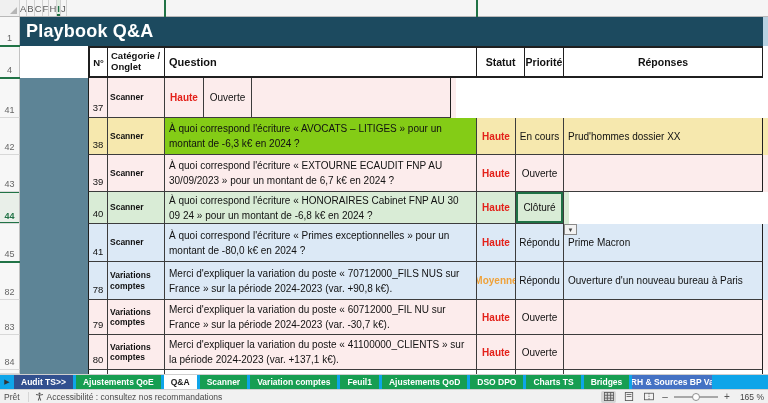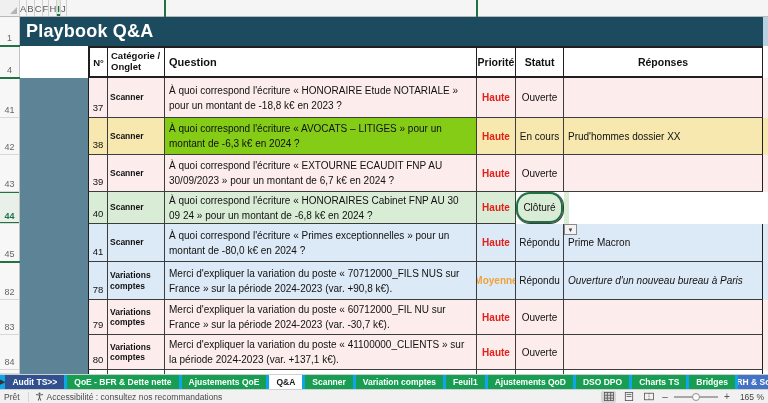--- a/index.html
+++ b/index.html
@@ -51,21 +51,21 @@
   .dcell{border-right:1px solid #3c3c3c;border-bottom:1px solid #3c3c3c;display:flex;overflow:hidden;}
   .dcell.first{border-left:1.5px solid #1f1f1f;}
   .dcell.last{border-right:1.5px solid #1f1f1f;}
   .cell-num{align-items:flex-end;justify-content:center;font-size:9.5px;color:#111;padding-bottom:4px;}
   .cell-cat{align-items:center;font-weight:bold;font-size:8.5px;color:#111;padding:1px 2px;line-height:1.2;}
   .cell-q{align-items:center;font-size:10px;color:#111;padding:1px 4px;line-height:1.5;}
   .cell-prio{align-items:center;justify-content:center;font-weight:bold;font-size:10px;white-space:nowrap;}
   .cell-status{align-items:center;justify-content:center;font-size:10px;color:#111;white-space:nowrap;}
   .cell-ans{align-items:center;font-size:10px;color:#111;padding:1px 4px;white-space:nowrap;}
   .colA-fill{border:none;}
-  .sel-cell{position:relative;box-shadow:inset 0 0 0 2px #1e7145;overflow:visible;z-index:3;border-radius:14px;}
+  .sel-cell{position:relative;box-shadow:inset 0 0 0 2px #1e7145;overflow:visible;z-index:3;}
   .dv-drop{position:absolute;right:-14px;bottom:-12px;width:13px;height:11px;background:#f2f2f2;
     border:1px solid #8a8a8a;display:flex;align-items:center;justify-content:center;
     font-size:6px;color:#444;z-index:6;}
   .partial-row{height:4px;}
   .partial-row .dcell{border-bottom:none;}
   
   .tabbar{height:15px;background:#0ea5e9;display:flex;align-items:flex-start;border-top:1px solid #cfcfcf;}
   .tab-scroll{width:14px;height:14px;display:flex;align-items:center;justify-content:center;
     font-size:7px;color:#333;}
   .tabs{display:flex;gap:3px;align-items:flex-start;}
@@ -116,32 +116,31 @@
       <div class="banner" style="background-color: rgb(28, 74, 95);">Playbook Q&amp;A</div>
       <div class="sliver" style="background-color: rgb(183, 209, 225);"></div>
     </div>
 
     <div class="row hdr-row">
       <div class="rh">4</div>
       <div class="cA" style="background:#fff;"></div>
       <div class="hcell cB first h-num">N°</div>
       <div class="hcell cC h-cat">Catégorie / Onglet</div>
       <div class="hcell cF h-q">Question</div>
+      <div class="hcell cI h-small">Statut</div>
       <div class="hcell cH h-small">Priorité</div>
-      <div class="hcell cI h-small">Statut</div>
       <div class="hcell cJ h-small">Réponses</div>
       <div class="sliver" style="background:#fff;"></div>
     </div>
 
     <div class="row" style="height:40px;">
       <div class="rh">41</div>
       <div class="cA colA-fill" style="background-color: rgb(93, 132, 150);"></div>
       <div class="dcell cB first cell-num" style="background-color: rgb(252, 236, 236);">37</div>
       <div class="dcell cC cell-cat" style="background-color: rgb(252, 236, 236);">Scanner</div>
-      <div class="dcell cF cell-q" style="background-color: rgb(252, 236, 236);">À quoi correspond l'écriture « HONORAIRE Etude NOTARIALE  » pour un montant de -18,8 k€ en 2023 ?</div>
       <div class="dcell cH cell-prio" style="background-color: rgb(252, 236, 236); color: rgb(227, 33, 26);">Haute</div>
       <div class="dcell cI cell-status" style="background-color: rgb(252, 236, 236);">Ouverte</div>
       <div class="dcell cJ last cell-ans" style="background-color: rgb(252, 236, 236);"></div>
       <div class="sliver" style="background-color: rgb(252, 236, 236);"></div>
     </div>
 
     <div class="row" style="height:37px;">
       <div class="rh">42</div>
       <div class="cA colA-fill" style="background-color: rgb(93, 132, 150);"></div>
       <div class="dcell cB first cell-num" style="background-color: rgb(246, 232, 174);">38</div>
@@ -192,21 +191,21 @@
     </div>
 
     <div class="row" style="height:38px;">
       <div class="rh">82</div>
       <div class="cA colA-fill" style="background-color: rgb(93, 132, 150);"></div>
       <div class="dcell cB first cell-num" style="background-color: rgb(220, 233, 246);">78</div>
       <div class="dcell cC cell-cat" style="background-color: rgb(220, 233, 246);">Variations comptes</div>
       <div class="dcell cF cell-q" style="background-color: rgb(220, 233, 246);">Merci d'expliquer la variation du poste « 70712000_FILS NUS sur France » sur la période 2024-2023 (var. +90,8 k€).</div>
       <div class="dcell cH cell-prio" style="background-color: rgb(220, 233, 246); color: rgb(239, 162, 58);">Moyenne</div>
       <div class="dcell cI cell-status" style="background-color: rgb(220, 233, 246);">Répondu</div>
-      <div class="dcell cJ last cell-ans" style="background-color: rgb(220, 233, 246); font-style: italic;">Ouverture d'un nouveau bureau à Paris</div>
+      <div class="dcell cJ last cell-ans" style="background-color: rgb(220, 233, 246);">Ouverture d'un nouveau bureau à Paris</div>
       <div class="sliver" style="background-color: rgb(220, 233, 246);"></div>
     </div>
 
     <div class="row" style="height:35px;">
       <div class="rh">83</div>
       <div class="cA colA-fill" style="background-color: rgb(93, 132, 150);"></div>
       <div class="dcell cB first cell-num" style="background-color: rgb(252, 236, 236);">79</div>
       <div class="dcell cC cell-cat" style="background-color: rgb(252, 236, 236);">Variations comptes</div>
       <div class="dcell cF cell-q" style="background-color: rgb(252, 236, 236);">Merci d'expliquer la variation du poste « 60712000_FIL NU sur France » sur la période 2024-2023 (var. -30,7 k€).</div>
       <div class="dcell cH cell-prio" style="background-color: rgb(252, 236, 236); color: rgb(227, 33, 26);">Haute</div>
@@ -241,21 +240,20 @@
 
     <div class="hidden-row-mark" style="top:28px;"></div>
     <div class="hidden-row-mark" style="top:60px;"></div>
     <div class="hidden-row-mark" style="top:244px;"></div>
   </div>
 
   <div class="tabbar">
     <div class="tab-scroll">▶</div>
     <div class="tabs">
       <div class="tab" style="background-color: rgb(49, 80, 143); color: rgb(255, 255, 255);">Audit TS&gt;&gt;</div>
-      <div class="tab" style="background-color: rgb(23, 158, 82); color: rgb(255, 255, 255);">QoE - BFR &amp; Dette nette</div>
       <div class="tab" style="background-color: rgb(23, 158, 82); color: rgb(255, 255, 255);">Ajustements QoE</div>
       <div class="tab" style="background-color: rgb(255, 255, 255); color: rgb(26, 26, 26);">Q&amp;A</div>
       <div class="tab" style="background-color: rgb(23, 158, 82); color: rgb(255, 255, 255);">Scanner</div>
       <div class="tab" style="background-color: rgb(23, 158, 82); color: rgb(255, 255, 255);">Variation comptes</div>
       <div class="tab" style="background-color: rgb(23, 158, 82); color: rgb(255, 255, 255); text-align: right;">Feuil1</div>
       <div class="tab" style="background-color: rgb(23, 158, 82); color: rgb(255, 255, 255);">Ajustements QoD</div>
       <div class="tab" style="background-color: rgb(23, 158, 82); color: rgb(255, 255, 255);">DSO DPO</div>
       <div class="tab" style="background-color: rgb(23, 158, 82); color: rgb(255, 255, 255);">Charts TS</div>
       <div class="tab" style="background-color: rgb(23, 158, 82); color: rgb(255, 255, 255);">Bridges</div>
       <div class="tab trunc" style="background-color: rgb(68, 114, 196); color: rgb(255, 255, 255);">RH &amp; Sources BP Va</div>

